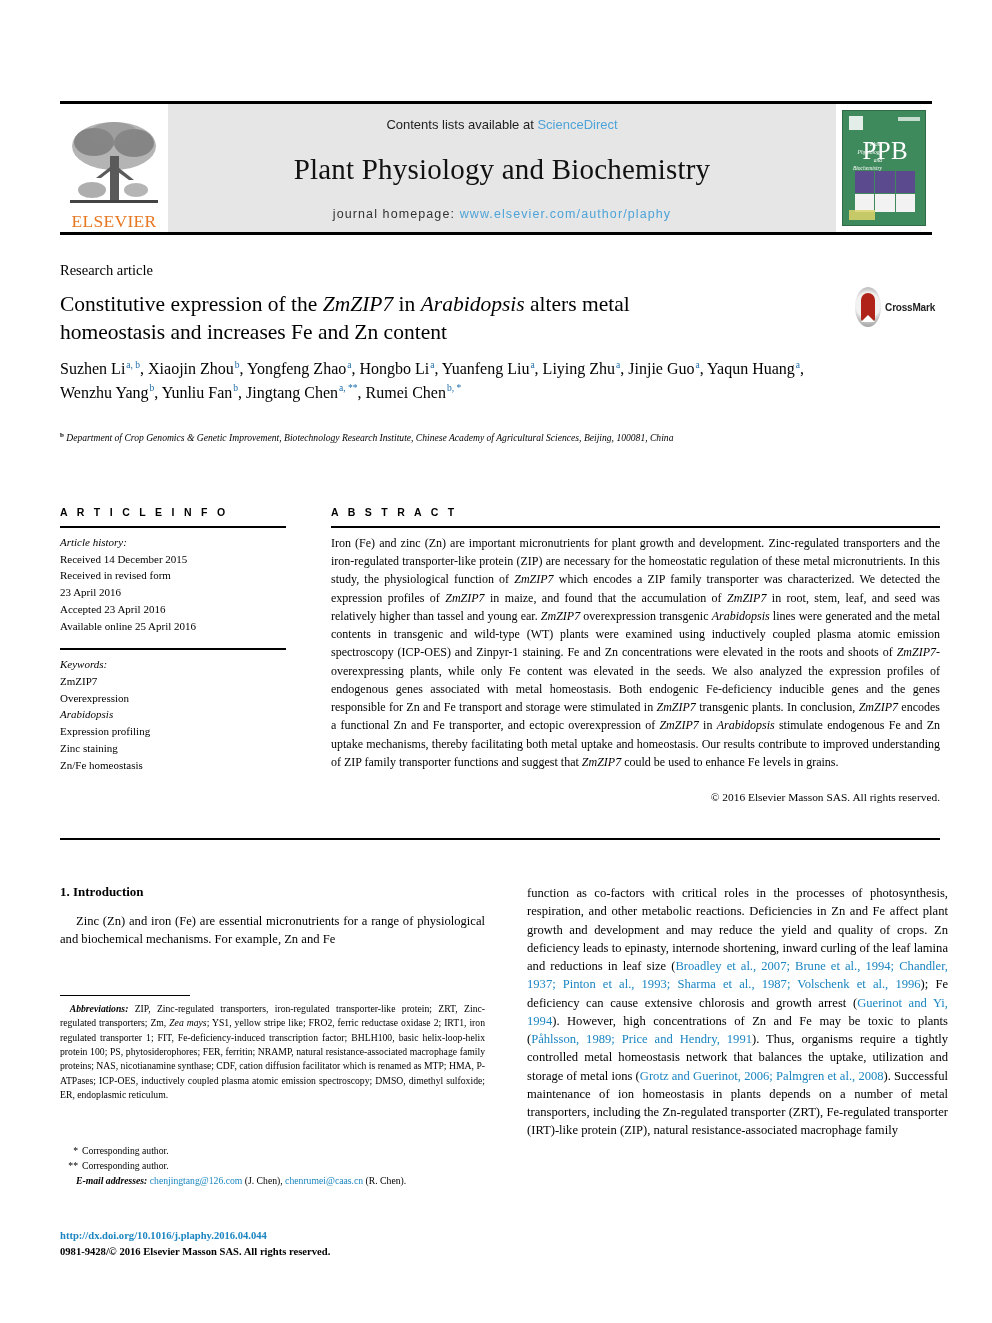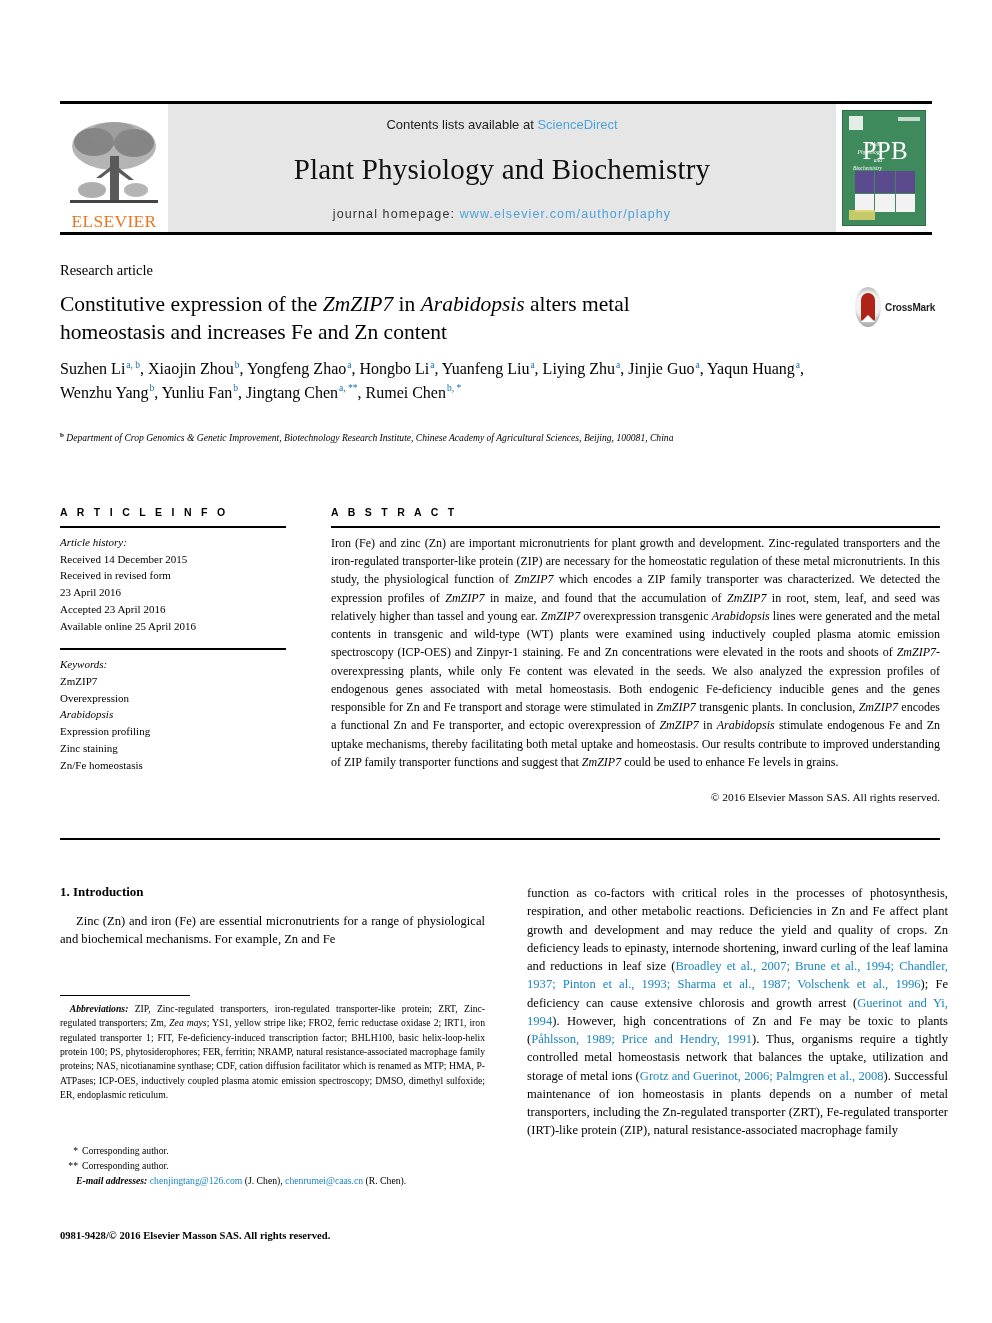--- a/index.html
+++ b/index.html
@@ -621,16 +621,17 @@
     <div style="text-align:justify;">
       <span style="display:inline-block;width:16px;"></span><span class="email-label">E-mail addresses:</span>
       <span class="mail-link">chenjingtang@126.com</span>
       <span>(J. Chen)</span>,
       <span class="mail-link">chenrumei@caas.cn</span>
       <span>(R. Chen).</span>
     </div>
   </div>
 
   <div class="doi-block">
+    <div class="doi-link">http://dx.doi.org/10.1016/j.plaphy.2016.04.044</div>
     <div class="issn-line">0981-9428/© 2016 Elsevier Masson SAS. All rights reserved.</div>
   </div>
 
 </div>
 
 </body></html>

